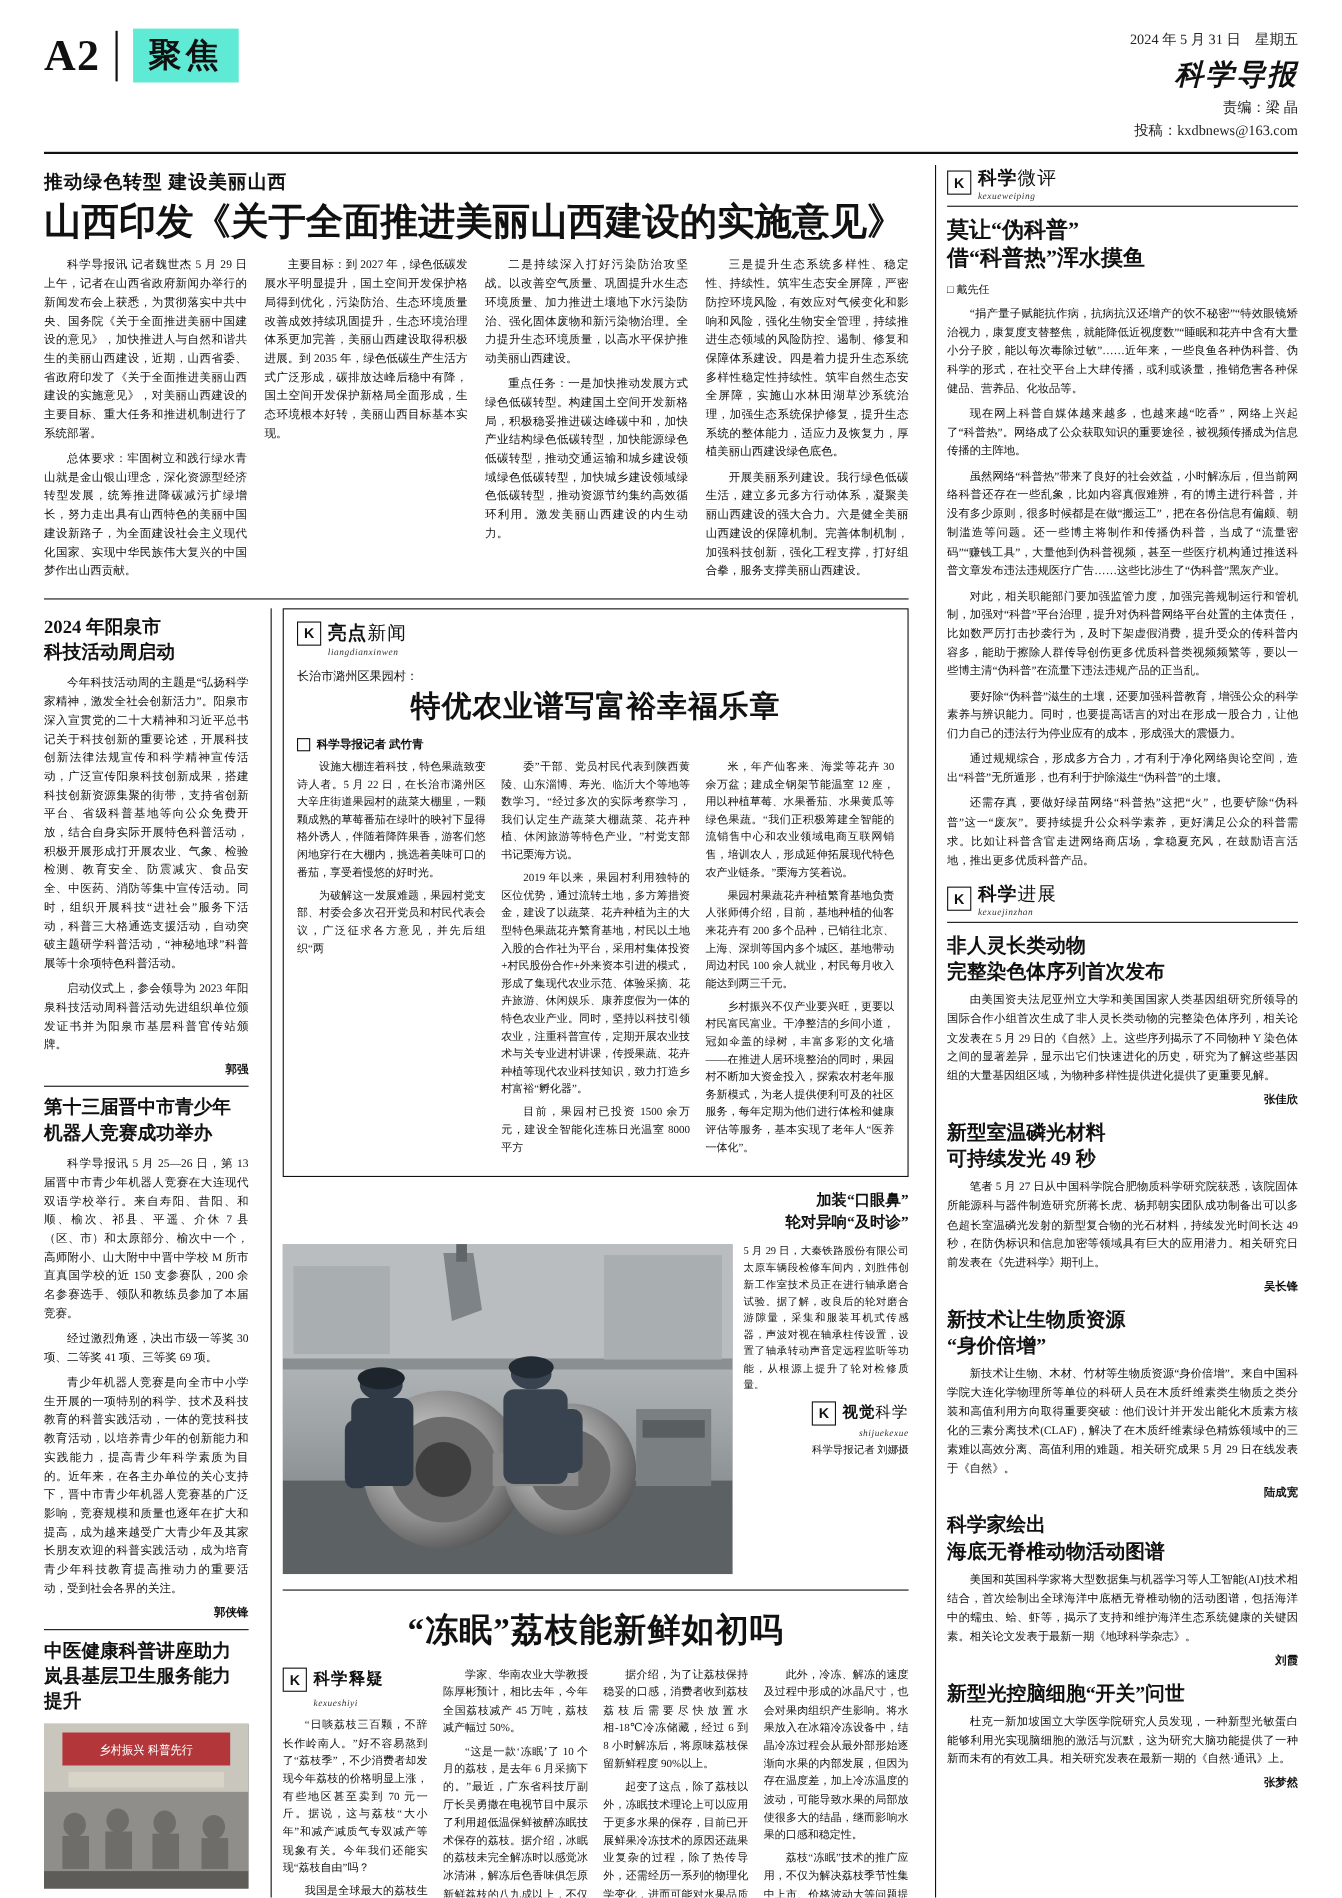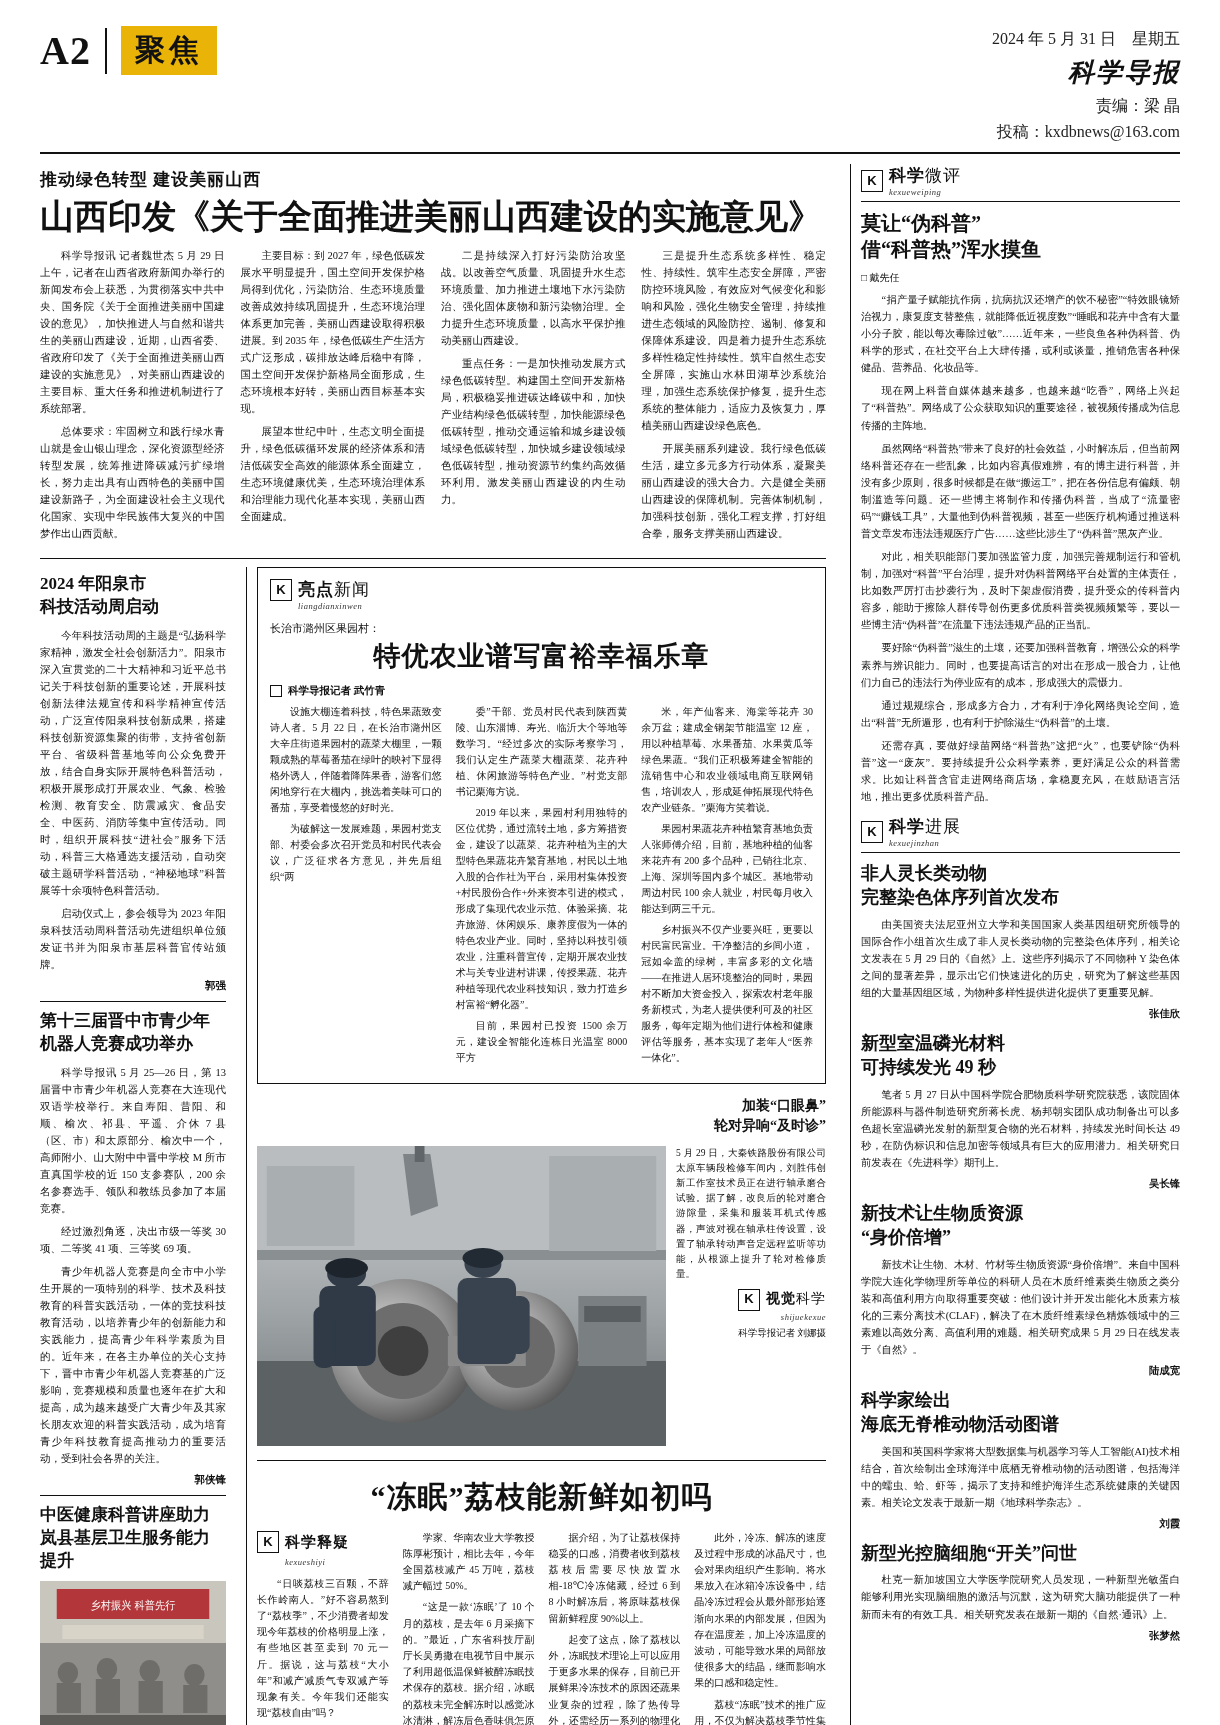--- a/index.html
+++ b/index.html
@@ -4,24 +4,24 @@
 <style>
   html,body{margin:0;padding:0;background:#fff;}
   body{width:1220px;height:1725px;font-family:"Liberation Serif","DejaVu Serif",serif;color:#111;}
   .page{position:relative;width:1220px;height:1725px;box-sizing:border-box;padding:26px 40px 20px 40px;}
 
   
   .masthead{display:flex;align-items:flex-start;justify-content:space-between;border-bottom:2px solid #111;padding-bottom:8px;}
   .mh-left{display:flex;align-items:center;gap:14px;}
   .mh-a2{font-size:40px;font-weight:bold;font-family:"Liberation Serif",serif;letter-spacing:1px;}
   .mh-sep{width:2px;height:46px;background:#111;}
-  .mh-focus{background:#eab308;padding:4px 14px;font-size:30px;font-weight:bold;letter-spacing:4px;font-family:"DejaVu Sans",sans-serif;}
+  .mh-focus{background:#5eead4;padding:4px 14px;font-size:30px;font-weight:bold;letter-spacing:4px;font-family:"DejaVu Sans",sans-serif;}
   .mh-right{text-align:right;font-size:10px;line-height:1.6;}
   .mh-title{font-size:26px;font-weight:bold;font-style:italic;letter-spacing:2px;font-family:"Liberation Serif",serif;}
-  .mh-meta{font-size:16px;color:#222;}
+  .mh-meta{font-size:13px;color:#222;}
 
   
   .grid{display:flex;gap:0;margin-top:10px;}
   .colmain{width:800px;padding-right:14px;box-sizing:border-box;}
   .vrule{width:1px;background:#111;margin:0 10px;}
   .colright{width:calc(1220px - 80px - 800px - 21px);box-sizing:border-box;}
 
   
   .kicker{font-size:17px;font-weight:bold;letter-spacing:1px;margin:4px 0 6px 0;}
   .headline{font-size:34px;font-weight:bold;letter-spacing:0px;line-height:1.18;margin:0 0 10px 0;}
@@ -114,21 +114,20 @@
       <div class="kicker">推动绿色转型  建设美丽山西</div>
       <div class="headline">山西印发《关于全面推进美丽山西建设的实施意见》</div>
 
       <div class="cols3">
         <div>
           <p>科学导报讯 记者魏世杰 5 月 29 日上午，记者在山西省政府新闻办举行的新闻发布会上获悉，为贯彻落实中共中央、国务院《关于全面推进美丽中国建设的意见》，加快推进人与自然和谐共生的美丽山西建设，近期，山西省委、省政府印发了《关于全面推进美丽山西建设的实施意见》，对美丽山西建设的主要目标、重大任务和推进机制进行了系统部署。</p>
           <p>总体要求：牢固树立和践行绿水青山就是金山银山理念，深化资源型经济转型发展，统筹推进降碳减污扩绿增长，努力走出具有山西特色的美丽中国建设新路子，为全面建设社会主义现代化国家、实现中华民族伟大复兴的中国梦作出山西贡献。</p>
         </div>
         <div>
           <p>主要目标：到 2027 年，绿色低碳发展水平明显提升，国土空间开发保护格局得到优化，污染防治、生态环境质量改善成效持续巩固提升，生态环境治理体系更加完善，美丽山西建设取得积极进展。到 2035 年，绿色低碳生产生活方式广泛形成，碳排放达峰后稳中有降，国土空间开发保护新格局全面形成，生态环境根本好转，美丽山西目标基本实现。</p>
-          <p>展望本世纪中叶，生态文明全面提升，绿色低碳循环发展的经济体系和清洁低碳安全高效的能源体系全面建立，生态环境健康优美，生态环境治理体系和治理能力现代化基本实现，美丽山西全面建成。</p>
         </div>
         <div>
           <p>二是持续深入打好污染防治攻坚战。以改善空气质量、巩固提升水生态环境质量、加力推进土壤地下水污染防治、强化固体废物和新污染物治理。全力提升生态环境质量，以高水平保护推动美丽山西建设。</p>
           <p>重点任务：一是加快推动发展方式绿色低碳转型。构建国土空间开发新格局，积极稳妥推进碳达峰碳中和，加快产业结构绿色低碳转型，加快能源绿色低碳转型，推动交通运输和城乡建设领域绿色低碳转型，加快城乡建设领域绿色低碳转型，推动资源节约集约高效循环利用。激发美丽山西建设的内生动力。</p>
         </div>
         <div>
           <p>三是提升生态系统多样性、稳定性、持续性。筑牢生态安全屏障，严密防控环境风险，有效应对气候变化和影响和风险，强化生物安全管理，持续推进生态领域的风险防控、遏制、修复和保障体系建设。四是着力提升生态系统多样性稳定性持续性。筑牢自然生态安全屏障，实施山水林田湖草沙系统治理，加强生态系统保护修复，提升生态系统的整体能力，适应力及恢复力，厚植美丽山西建设绿色底色。</p>
           <p>开展美丽系列建设。我行绿色低碳生活，建立多元多方行动体系，凝聚美丽山西建设的强大合力。六是健全美丽山西建设的保障机制。完善体制机制，加强科技创新，强化工程支撑，打好组合拳，服务支撑美丽山西建设。</p>
         </div>
       </div>

